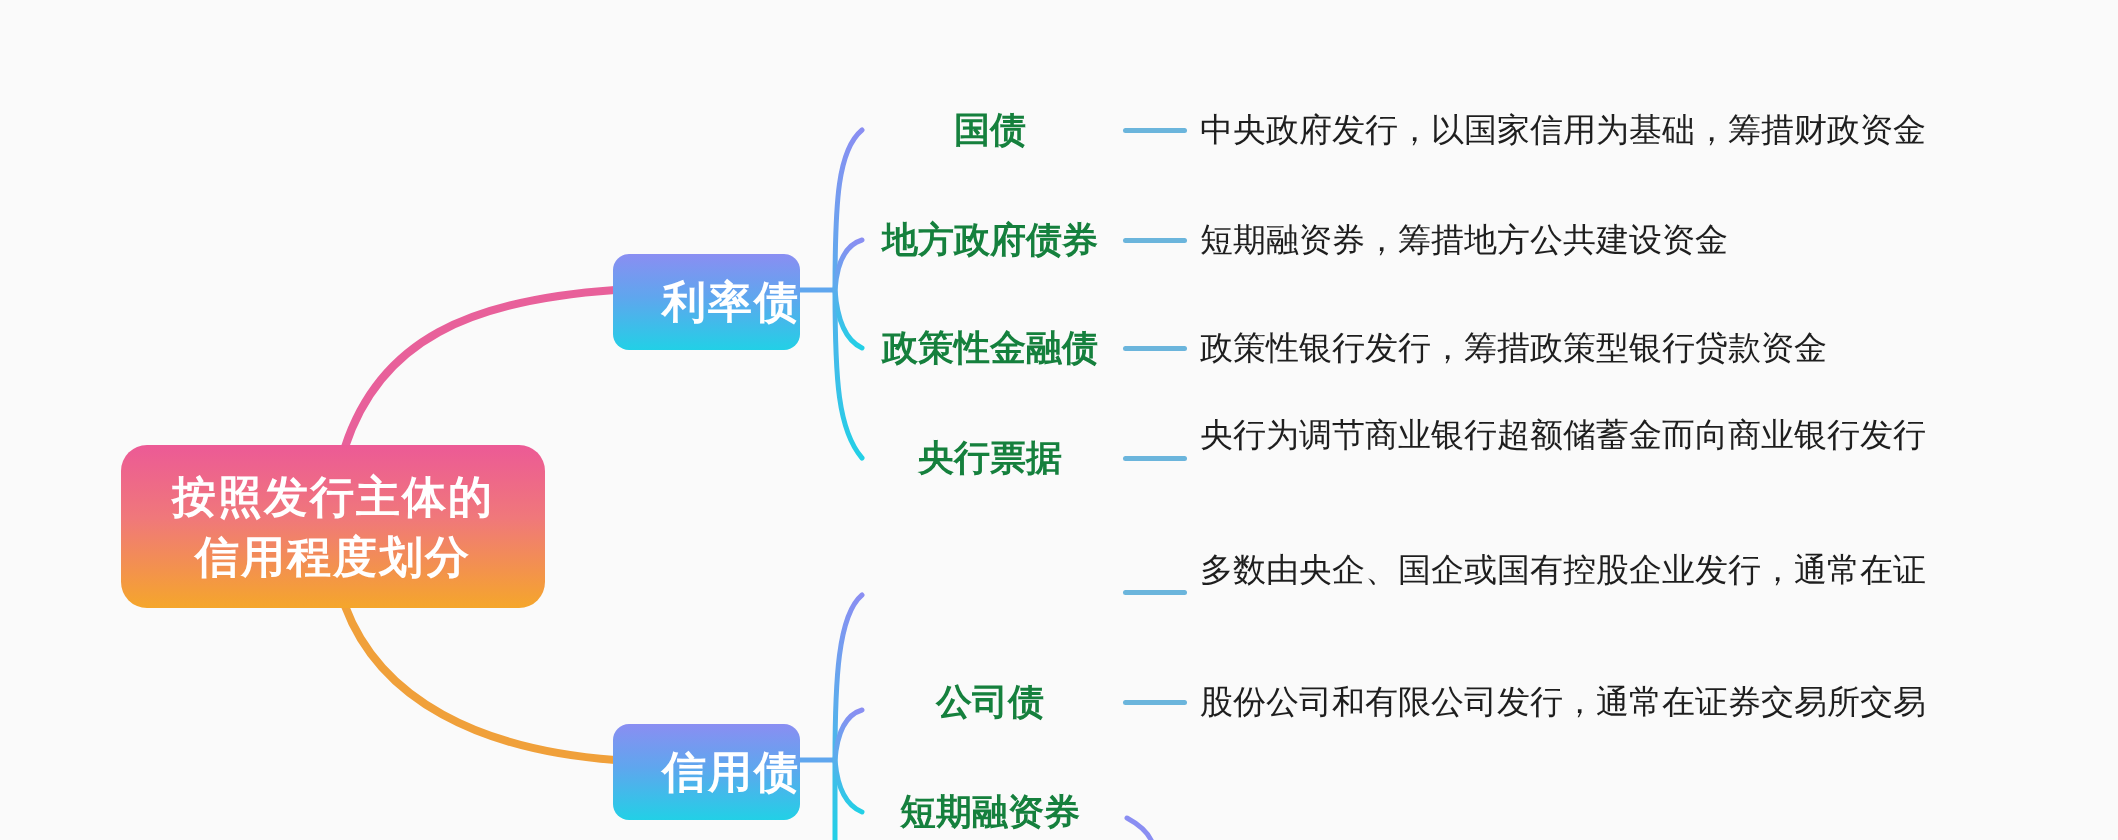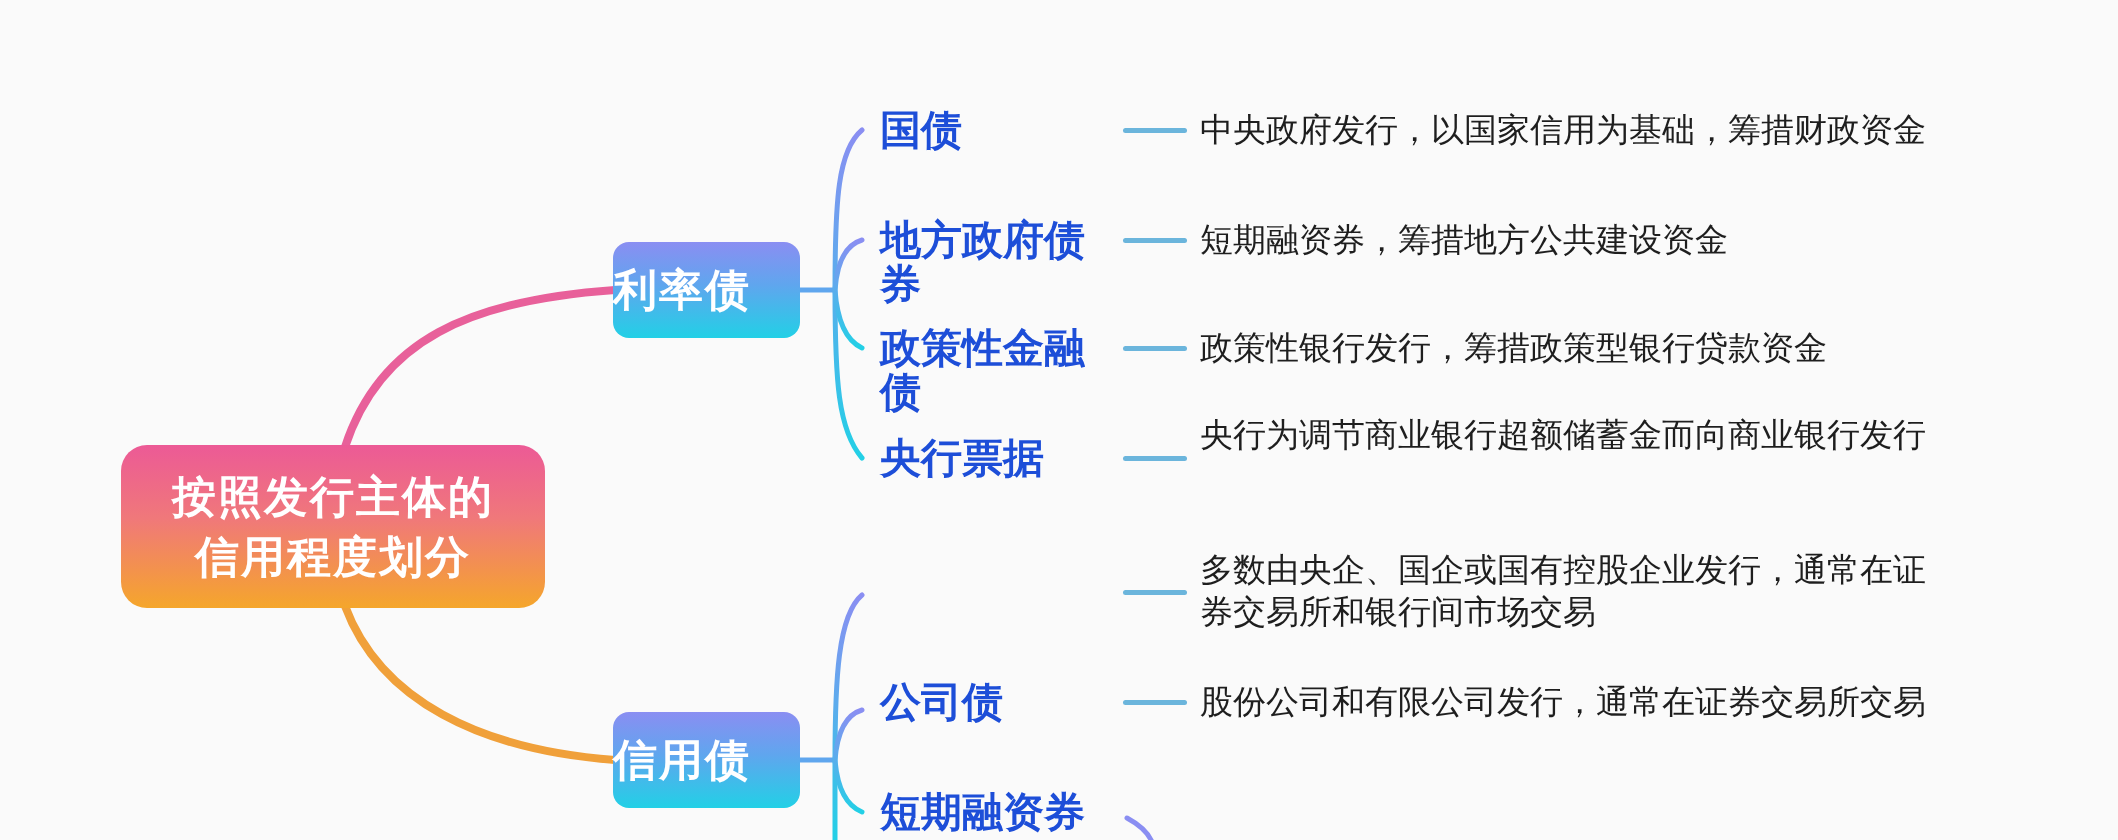--- a/index.html
+++ b/index.html
@@ -15,26 +15,26 @@
     position: absolute; left: 121px; top: 445px; width: 424px; height: 163px;
     border-radius: 26px;
     background: linear-gradient(180deg, #ec5a96 0%, #f0787a 45%, #f5a62b 100%);
     color: #ffffff; display: flex; flex-direction: column; align-items: center; justify-content: center;
     font-weight: bold; font-size: 44px; line-height: 60px; letter-spacing: 2px;
   }
   .branch {
     position: absolute; left: 613px; width: 187px; height: 96px;
     border-radius: 16px;
     background: linear-gradient(180deg, #8a8ef2 0%, #5fa6ee 45%, #22d0e6 100%);
-    color: #ffffff; display: flex; align-items: center; justify-content: flex-start;
-    font-weight: bold; font-size: 44px; letter-spacing: 2px;
+    color: #ffffff; display: flex; align-items: center; justify-content: flex-end;
+    font-weight: bold; font-size: 44px; letter-spacing: 2px; margin-top: 12px;
   }
   .child {
-    position: absolute; left: 880px; width: 220px; 
-    font-weight: bold; font-size: 41px; color: #1d4ed8; height: 44px; line-height: 44px;
+    position: absolute; left: 880px; width: 220px; text-align: center;
+    font-weight: bold; font-size: 36px; color: #15803d; height: 44px; line-height: 44px;
   }
   .dash {
     position: absolute; left: 1123px; width: 64px; height: 5px; border-radius: 3px;
     background: #6bb5dc;
   }
   .desc {
     position: absolute; left: 1200px; width: 820px;
     font-size: 33px; line-height: 42px; color: #1e1e1e;
   }
 </style>
@@ -92,21 +92,20 @@
 
   <div class="child" style="top:436px">央行票据</div>
   <div class="dash" style="top:456px"></div>
   <div class="desc" style="top:414px">
     <div>央行为调节商业银行超额储蓄金而向商业银行发行</div>
   </div>
 
   <div class="dash" style="top:590px"></div>
   <div class="desc" style="top:549px">
     <div>多数由央企、国企或国有控股企业发行，通常在证</div>
-    <div>券交易所和银行间市场交易</div>
   </div>
 
   <div class="child" style="top:680px">公司债</div>
   <div class="dash" style="top:700px"></div>
   <div class="desc" style="top:681px">股份公司和有限公司发行，通常在证券交易所交易</div>
 
   <div class="child" style="top:790px">短期融资券</div>
 
 </div>
 

